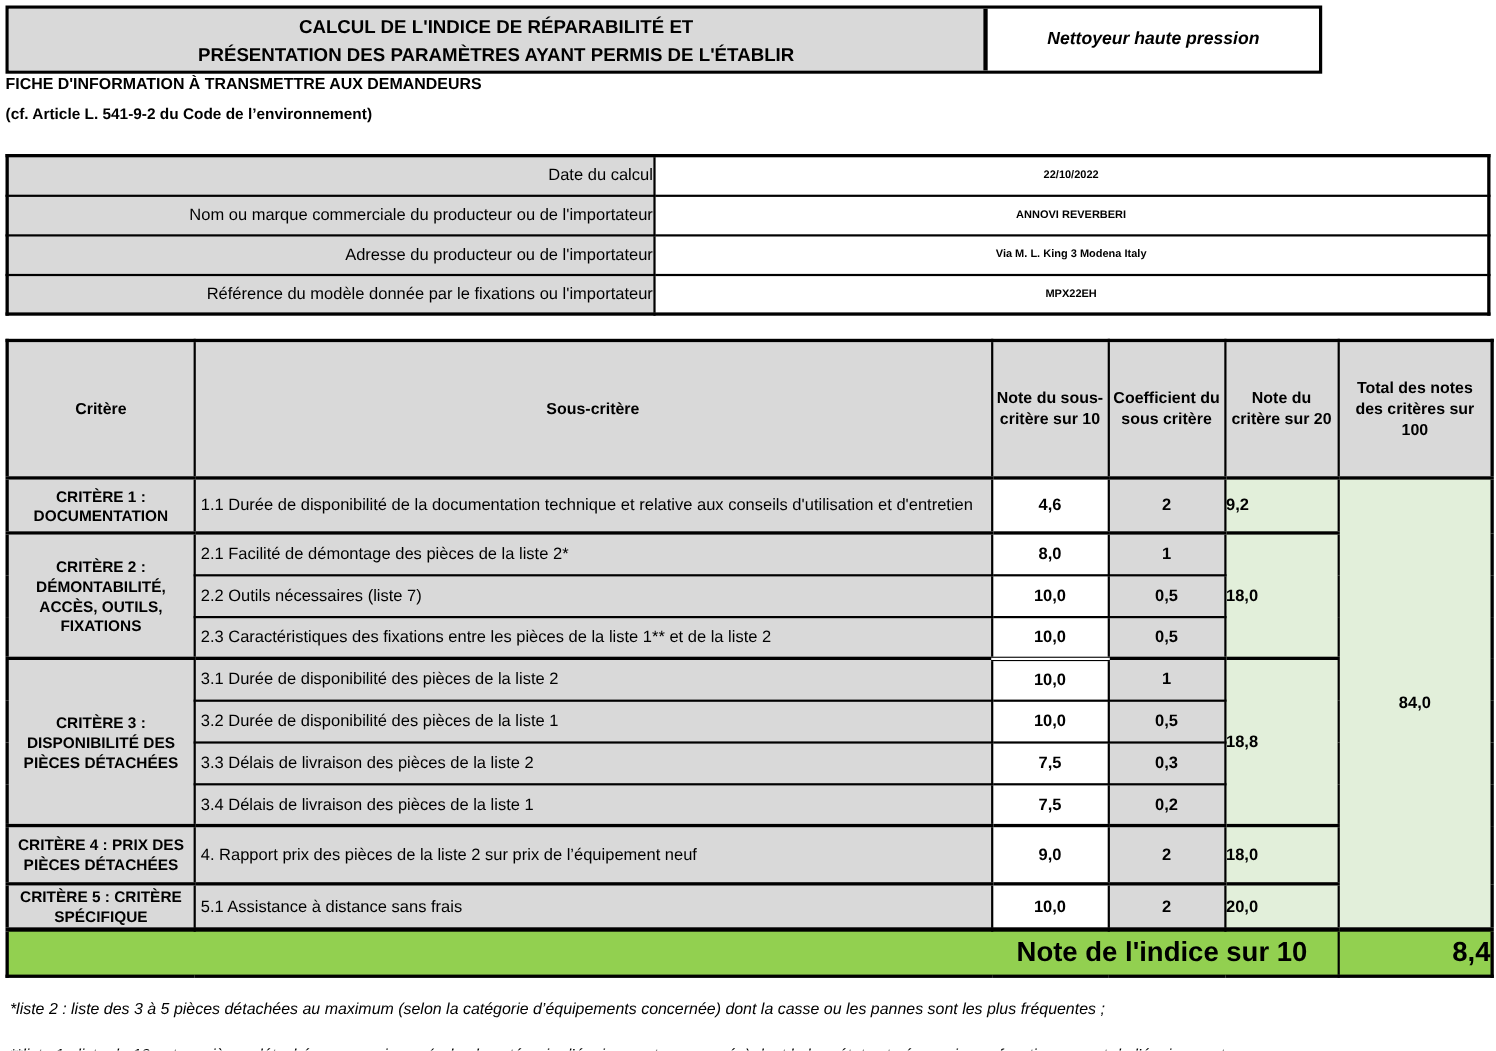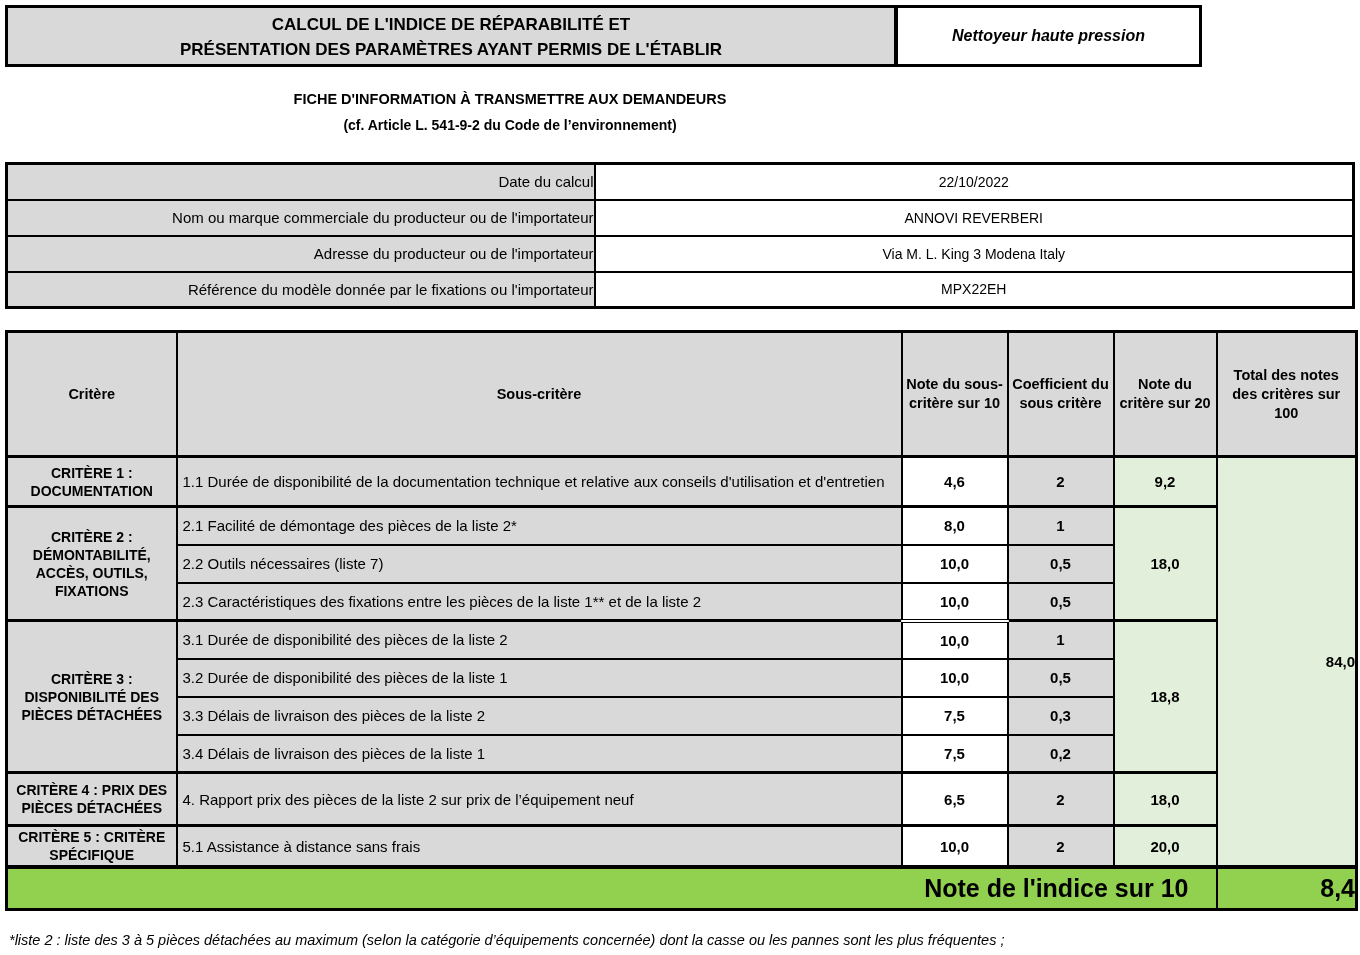--- a/index.html
+++ b/index.html
@@ -29,23 +29,22 @@
   .title-line { font-size: 17px; font-weight: bold; line-height: 25px; }
   .product-box {
     flex: 1;
     background: #ffffff;
     display: flex; align-items: center; justify-content: center;
     font-size: 16px; font-weight: bold; font-style: italic;
   }
 
   
   .subtitle {
-    margin-top: 22px;
     width: 1010px;
-    text-align: center;
+    text-align: left;
   }
   .subtitle-line1 { font-size: 14.5px; font-weight: bold; line-height: 21px; }
   .subtitle-line2 { font-size: 14px;  font-weight: bold; line-height: 21px; margin-top: 5px; }
 
   
   table { border-collapse: collapse; }
   .info-table {
     margin-top: 26px;
     width: 1350px;
     border: 3px solid #000;
@@ -54,22 +53,22 @@
   .info-label {
     width: 588px;
     background: #d9d9d9;
     font-size: 15px;
     padding-left: 6px;
     text-align: right;
   }
   .info-value {
     background: #ffffff;
     text-align: center;
-    font-weight: normal;
-    font-size: 14px;
+    font-weight: bold;
+    font-size: 10px;
     margin-left: 28px;
   }
 
   
   .criteria-table {
     margin-top: 21px;
     width: 1350px;
     border: 3px solid #000;
     table-layout: fixed;
   }
@@ -95,22 +94,22 @@
     overflow: hidden;
   }
   td.sous {
     background: #d9d9d9;
     font-size: 15px;
     padding: 2px 5px;
     line-height: 19px;
   }
   td.note10 { background: #ffffff; text-align: center; font-weight: bold; font-size: 15px; }
   td.coef   { background: #d9d9d9; text-align: center; font-weight: bold; font-size: 15px; }
-  td.note20 { background: #e2efda; text-align: center; font-weight: bold; font-size: 15px; }
-  td.total  { background: #e2efda; text-align: right; font-weight: bold; font-size: 15px; }
+  td.note20 { background: #e2efda; font-weight: bold; font-size: 15px; }
+  td.total  { background: #e2efda; text-align: center; font-weight: bold; font-size: 15px; }
   tr.group-start td { border-top: 3px solid #000; }
   td.dbl-bottom { border-bottom: 4px double #000; }
 
   tr.r-tall { height: 50px; }
   tr.r-std  { height: 38px; }
   tr.r-c4   { height: 53px; }
   tr.r-c5   { height: 40px; }
 
   tr.final td {
     background: #92d050;
@@ -253,21 +252,21 @@
       <tr class="r-std">
         <td class="sous">3.4 Délais de livraison des pièces de la liste 1</td>
         <td class="note10">7,5</td>
         <td class="coef">0,2</td>
       </tr>
 
       <tr class="r-c4 group-start">
         <td class="critere">CRITÈRE 4 : PRIX DES
 PIÈCES DÉTACHÉES</td>
         <td class="sous">4. Rapport prix des pièces de la liste 2 sur prix de l’équipement neuf</td>
-        <td class="note10">6,5</td>
+        <td class="note10">9,0</td>
         <td class="coef">2</td>
         <td class="note20">18,0</td>
       </tr>
 
       <tr class="r-c5 group-start">
         <td class="critere">CRITÈRE 5 : CRITÈRE
 SPÉCIFIQUE</td>
         <td class="sous">5.1 Assistance à distance sans frais</td>
         <td class="note10">10,0</td>
         <td class="coef">2</td>

